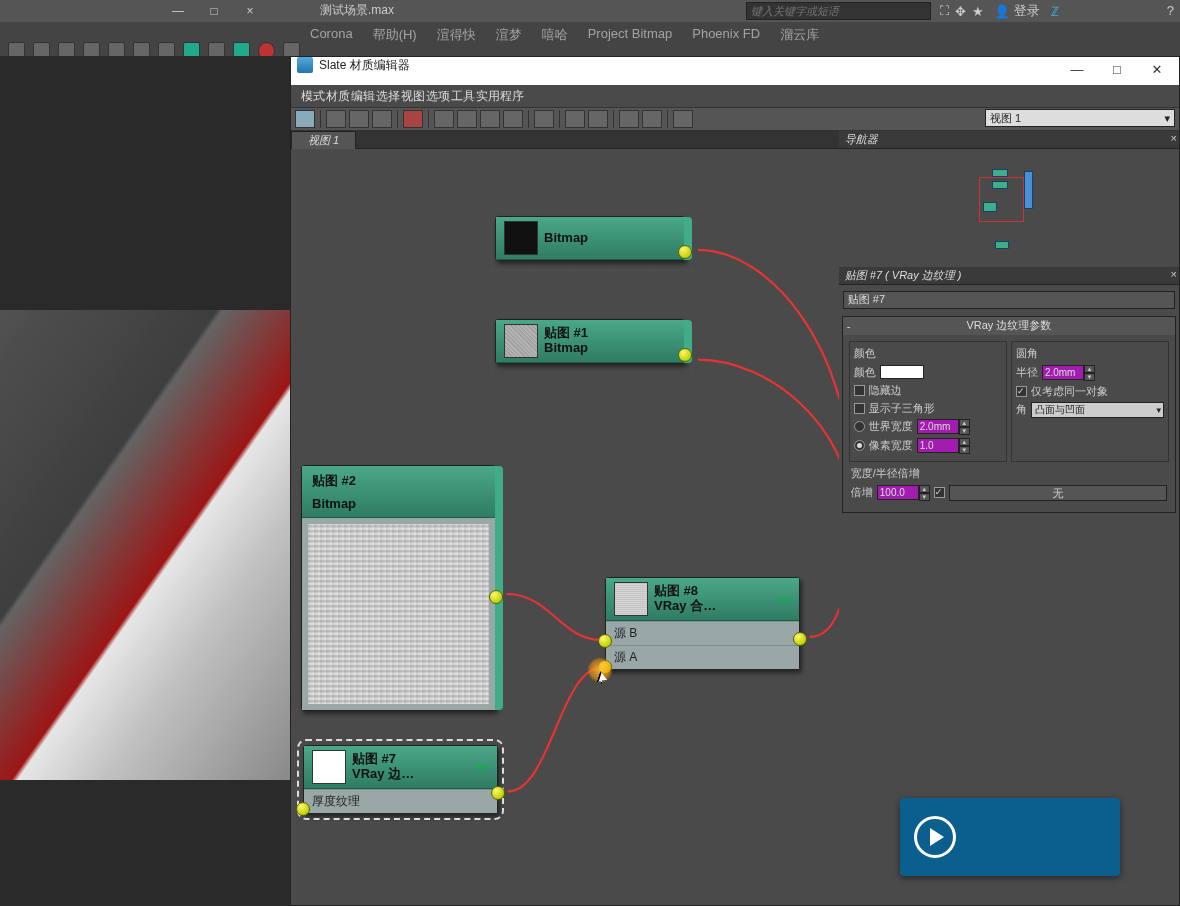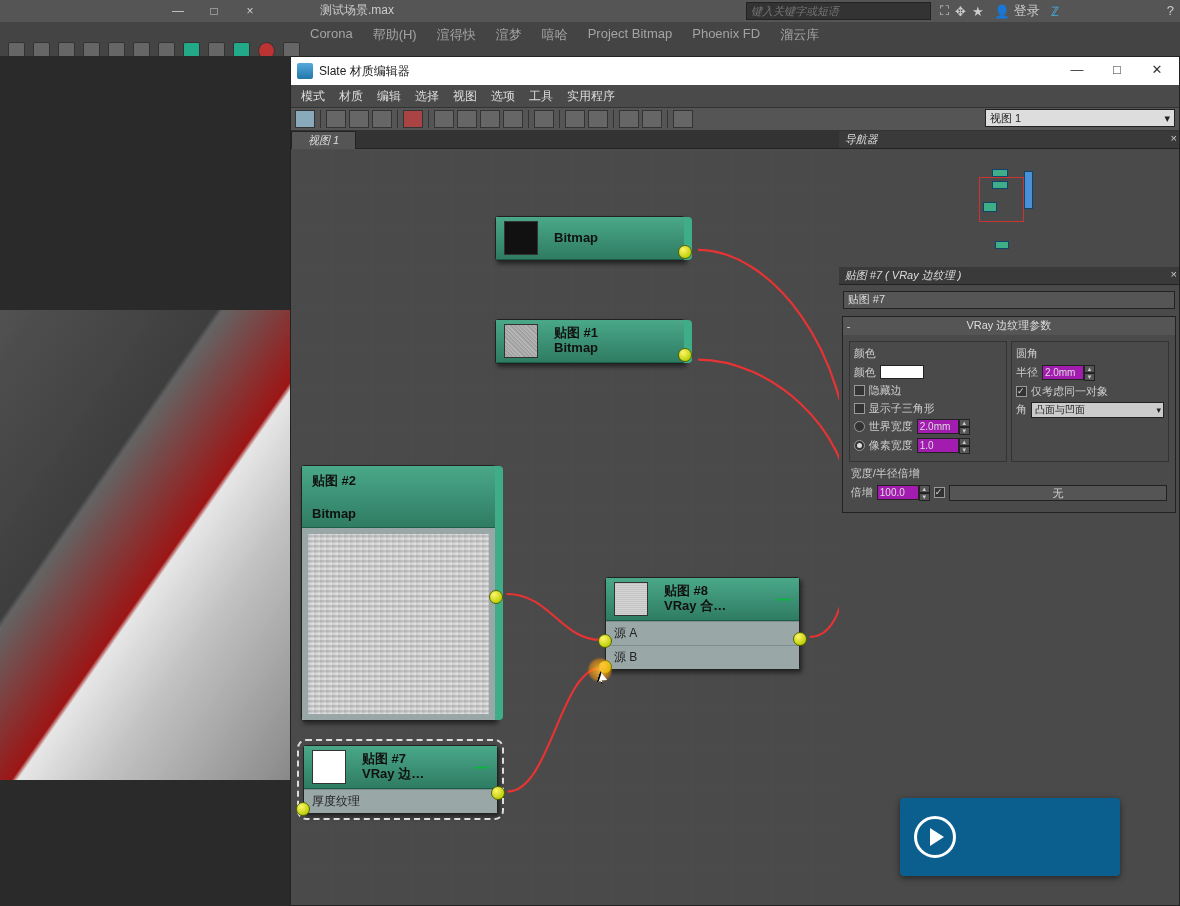--- a/index.html
+++ b/index.html
@@ -22,46 +22,46 @@
 .tool-row .ti.green { background:#2a8; }
 .tool-row .ti.red { background:#b33; border-radius:50%; }
 
 
 .viewport { position: absolute; left: 0; top: 56px; width: 290px; height: 850px; background: #2a2a2a; }
 .viewport .preview { position:absolute; left:0; top:254px; width:290px; height:470px;
   background: linear-gradient(125deg,#555 0%, #444 35%, #666 36%, #9a1f1f 55%, #ddd 56%, #bbb 70%, #888 100%); filter: contrast(1.1); }
 
 
 .slate { position: absolute; left: 290px; top: 56px; width: 890px; height: 850px; background: #4a4a4a; border: 1px solid #222; }
-.slate-title { height: 28px; background: #fff; display:flex; align-items:center; padding-left:6px; font-size:12px; color:#222; }
+.slate-title { height: 28px; background: #fff; display:flex; align-items:flex-start; padding-left:6px; font-size:12px; color:#222; }
 .slate-title .icon { width:16px; height:16px; background:linear-gradient(#5ad,#27a); border-radius:2px; margin-right:6px; }
 .slate-winbtns { position:absolute; right:2px; top:0; display:flex; }
 .slate-winbtns div { width:40px; height:24px; display:flex; align-items:center; justify-content:center; font-size:13px; color:#333; }
-.slate-menu { height:22px; background:#4a4a4a; display:flex; gap:14px; padding-left:10px; align-items:center; color:#ddd; font-size:12px; }
+.slate-menu { height:22px; background:#4a4a4a; display:flex; gap:1px; padding-left:10px; align-items:center; color:#ddd; font-size:12px; }
 .slate-toolbar { height:24px; background:#555; border-top:1px solid #333; border-bottom:1px solid #333; display:flex; align-items:center; padding:0 4px; gap:3px; }
 .tb { width:20px; height:18px; background:#666; border:1px solid #333; }
 .tb.sep { width:1px; background:#333; border:none; margin:0 2px; }
 .view-select { position:absolute; right:4px; top:52px; width:190px; height:18px; background:#ddd; border:1px solid #222; font-size:11px; padding:0 14px 0 4px; display:flex; align-items:center; color:#222; }
 .view-select::after { content:"▾"; position:absolute; right:4px; }
 
 .slate-body { position: relative; height: calc(100% - 74px); display:flex; }
 
 
 .canvas-wrap { width: 549px; display:flex; flex-direction:column; }
 .canvas-tabbar { height:18px; background:#3a3a3a; display:flex; }
 .canvas-tab { padding:0 16px; background:#555; color:#ddd; font-size:11px; font-style:italic; border:1px solid #222; border-bottom:none; display:flex; align-items:center; }
 .canvas-tabbar .rest { flex:1; background:#333; border-bottom:1px solid #222; }
 .canvas { position:relative; flex:1; background:#4a4a4a; overflow:hidden; }
 .canvas::before { content:""; position:absolute; inset:0; background-image:
   linear-gradient(#555 1px, transparent 1px), linear-gradient(90deg,#555 1px, transparent 1px);
   background-size:40px 40px; opacity:.25; }
 
 
 .node { position:absolute; background:#6a8a8a; border:1px solid #222; border-radius:3px; box-shadow: 2px 3px 4px rgba(0,0,0,.5); }
-.node .head { background: linear-gradient(#4aa889,#2f7c63); padding:4px 8px; color:#111; font-weight:bold; font-size:13px; display:flex; align-items:center; gap:16px; border-bottom:1px solid #1c5f49; }
+.node .head { background: linear-gradient(#4aa889,#2f7c63); padding:4px 8px; color:#111; font-weight:bold; font-size:13px; display:flex; align-items:center; gap:6px; border-bottom:1px solid #1c5f49; }
 .node .head .thumb { width:34px; height:34px; background:#ccc; border:1px solid #333; }
 .node .head .lbl { display:flex; flex-direction:column; line-height:1.15; }
 .node .head .min { margin-left:auto; color:#0b3; font-size:14px; }
 .node .body { background:#9aa7a7; padding:0; }
 .node .slot { padding:3px 8px; color:#222; font-size:12px; border-top:1px solid #7e8d8d; }
 .node .sidegrip { position:absolute; top:0; right:-8px; width:8px; height:100%; background:#3fae88; border-radius:0 4px 4px 0; }
 .port { position:absolute; width:14px; height:14px; border-radius:50%; background:radial-gradient(circle at 35% 30%,#fff569,#b8cc00 80%); border:1px solid #556600; }
 .port.in { left:-8px; }
 .port.out { right:-8px; }
 .node.selected { outline:2px dashed #ddd; outline-offset:4px; }
@@ -269,22 +269,22 @@
         <div class="node" style="left:314px; top:428px; width:195px;">
           <div class="head">
               <div class="thumb" style="background:repeating-linear-gradient(0deg,#ddd,#bbb 2px)"></div>
             <div class="lbl">
                 <span>贴图 #8</span>
                 <span>VRay 合…</span>
               </div>
             <span class="min">—</span>
           </div>
           <div class="body">
+            <div class="slot"><span>源 B</span></div>
             <div class="slot"><span>源 A</span></div>
-            <div class="slot"><span>源 B</span></div>
           </div>
           <div class="port in" style="top:56px"></div>
           <div class="port in" style="top:82px"></div>
           <div class="port out" style="top:54px"></div>
         </div>
 
         <div class="node selected" style="left:12px; top:596px; width:195px;">
           <div class="head">
               <div class="thumb" style="background:#fff"></div>
             <div class="lbl">

